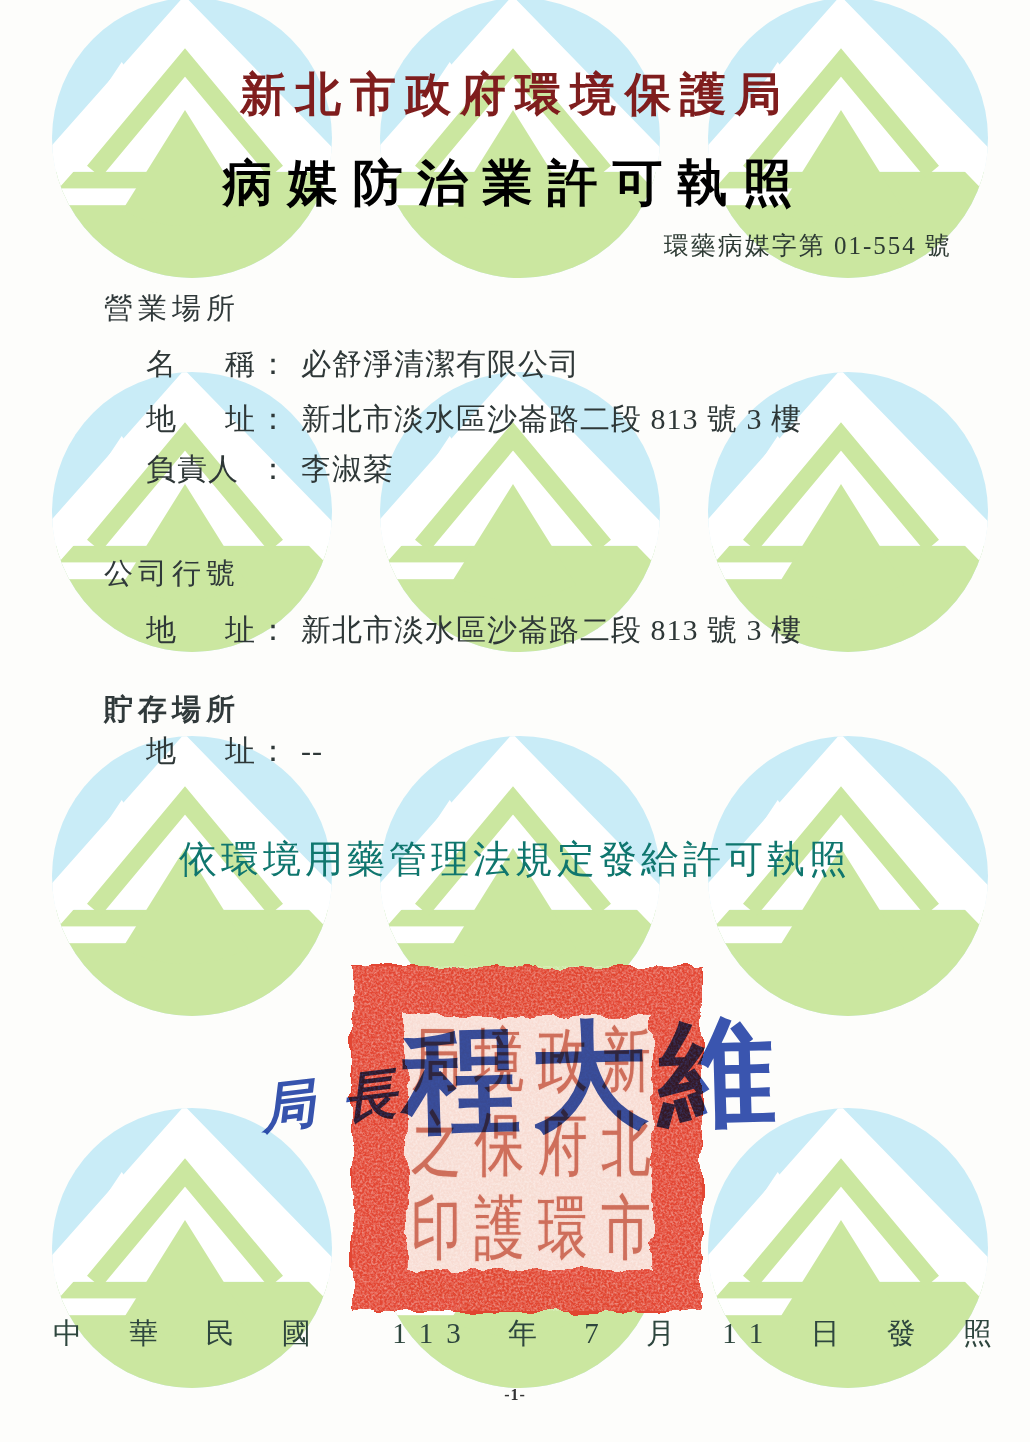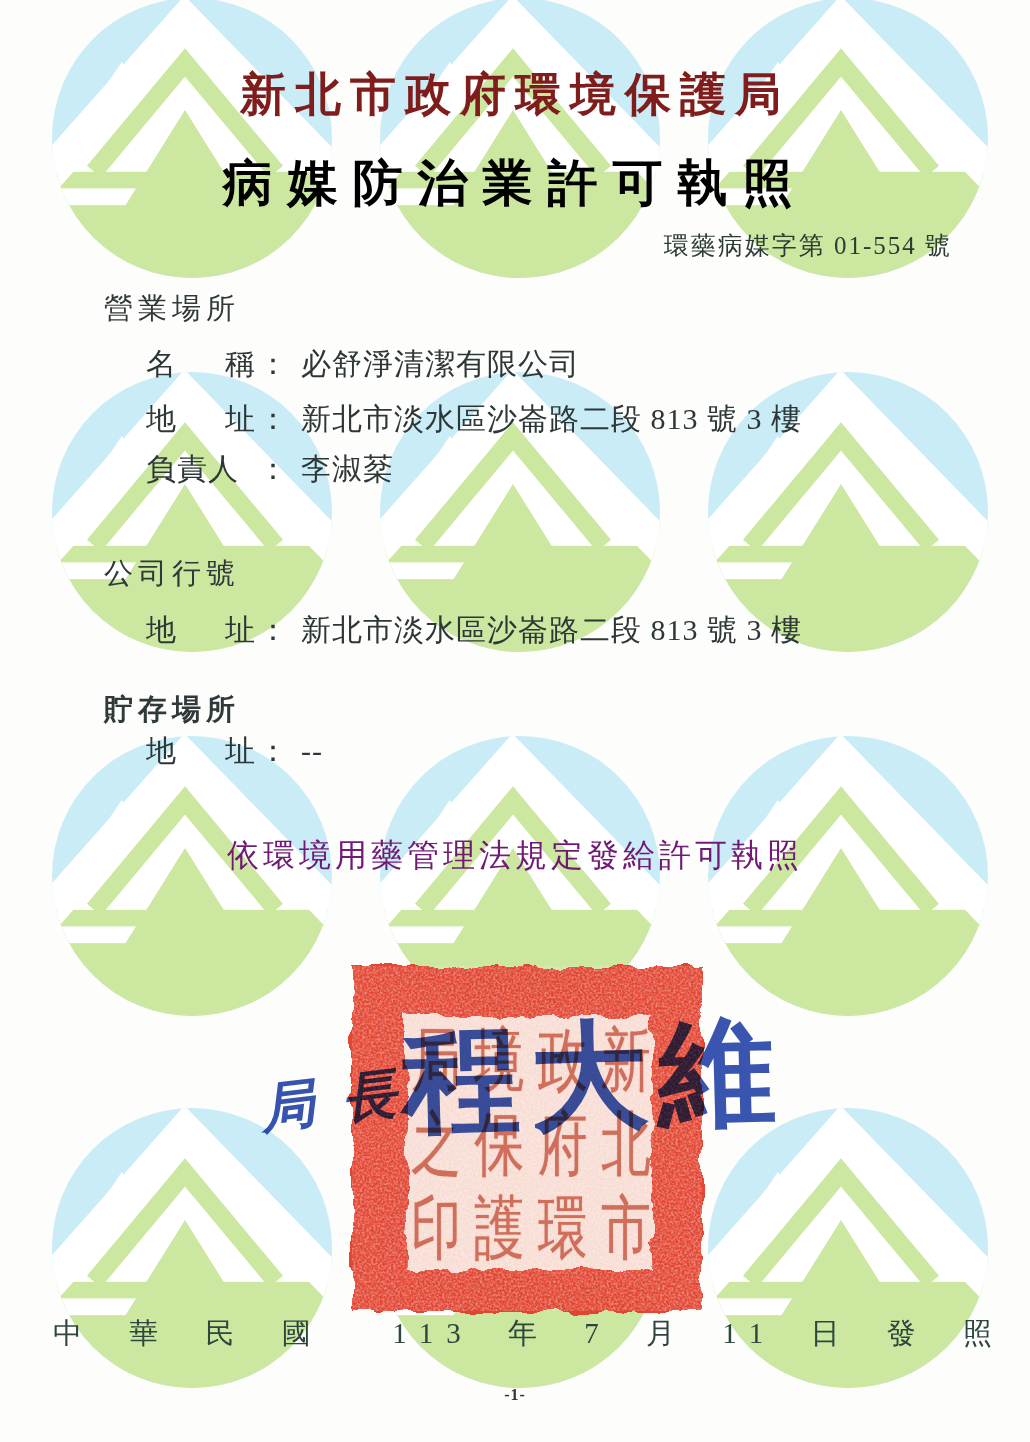--- a/index.html
+++ b/index.html
@@ -48,21 +48,21 @@
   .r-owner{top:449px;}
   .r-addr2{top:610px;}
   .r-addr3{top:731px;}
   .label-box{
     display:inline-flex;width:110px;
     justify-content:space-between;flex:0 0 auto;
   }
   .colon{margin:0 12px 0 2px;flex:0 0 auto;}
   .statement{
     position:absolute;top:834px;left:0;width:100%;
-    text-align:center;font-size:32px;letter-spacing:4px;color:#701a75;
+    text-align:center;font-size:38px;letter-spacing:4px;color:#0f766e;
   }
   
   .stamp-svg{position:absolute;left:336px;top:950px;z-index:3;}
   .seal-grid{
     position:absolute;left:408px;top:1018px;width:246px;height:252px;
     z-index:4;display:flex;flex-direction:row;gap:7px;
     justify-content:space-between;
   }
   .seal-col{
     display:flex;flex-direction:column;justify-content:space-around;

